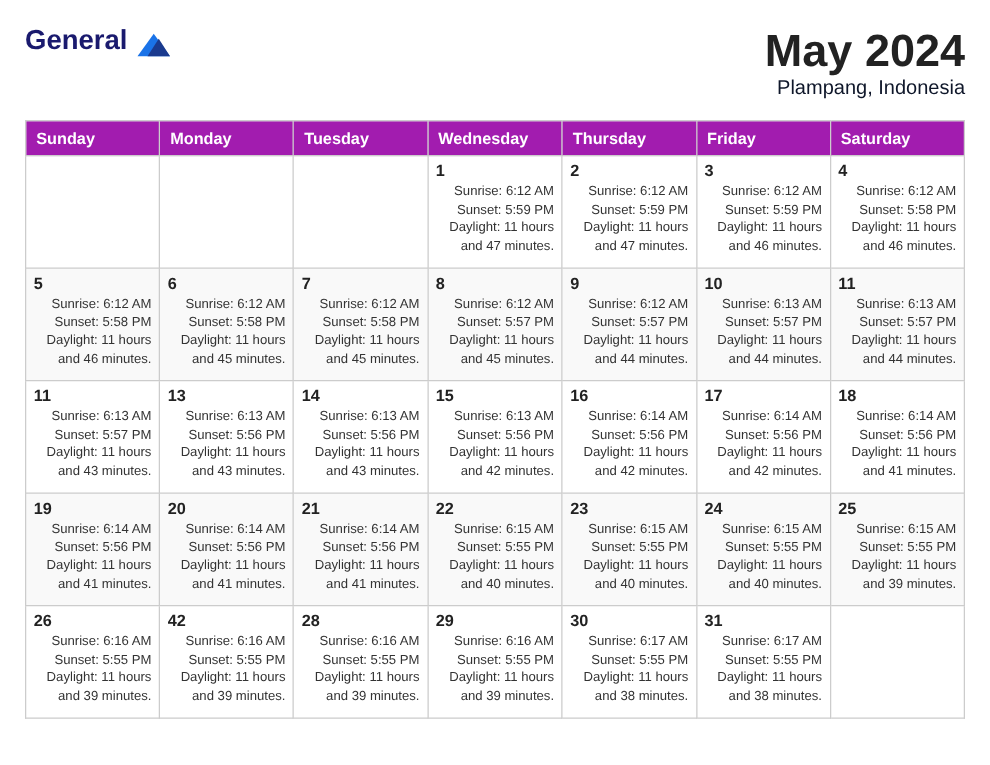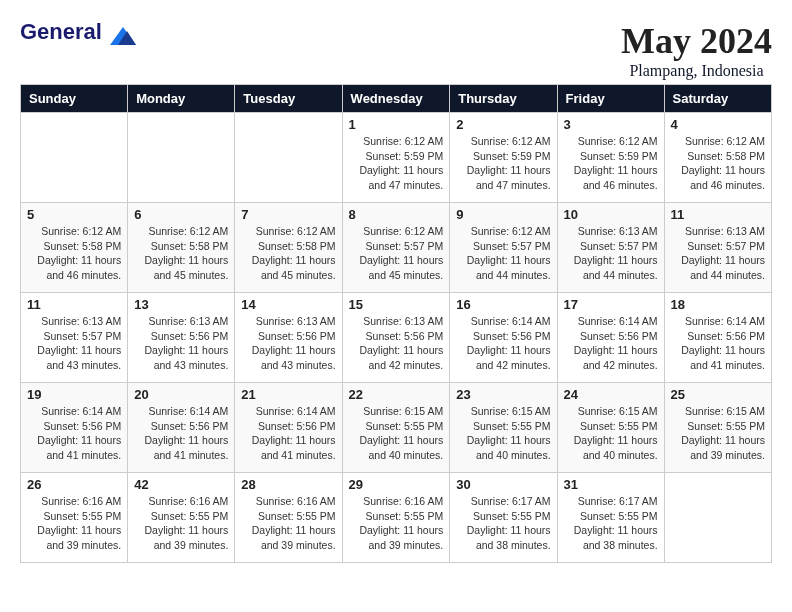--- a/index.html
+++ b/index.html
@@ -7,46 +7,45 @@
       font-family: Arial, sans-serif;
       background: #fff;
       width: 792px;
       min-height: 612px;
       padding: 20px;
     }
     .header {
       display: flex;
       justify-content: space-between;
       align-items: flex-start;
-      margin-bottom: 4px;
+      margin-bottom: 16px;
     }
     .logo {
       display: flex;
       align-items: center;
     }
     .title-block {
-      text-align: center;
-      font-family: Liberation Serif, serif;
+      text-align: right;
     }
     .month-year {
       font-size: 36px;
       font-weight: bold;
       color: #222;
     }
     .location {
       font-size: 16px;
       color: #0f172a;
     }
     .calendar {
       width: 100%;
       border-collapse: collapse;
       font-size: 11px;
     }
     .calendar th {
-      background-color: #0f172a;
+      background-color: #a21caf;
       color: #fff;
       text-align: left;
       padding: 6px 8px;
       font-size: 13px;
       font-weight: bold;
       border: 1px solid #ccc;
     }
     .calendar td {
       vertical-align: top;
       border: 1px solid #ccc;

